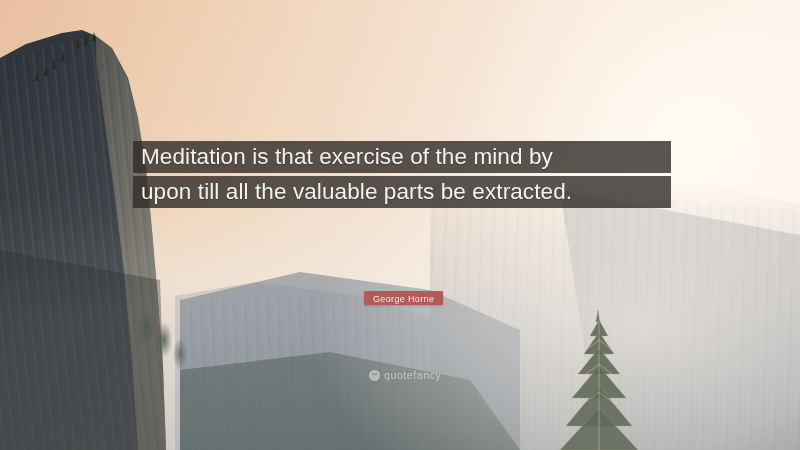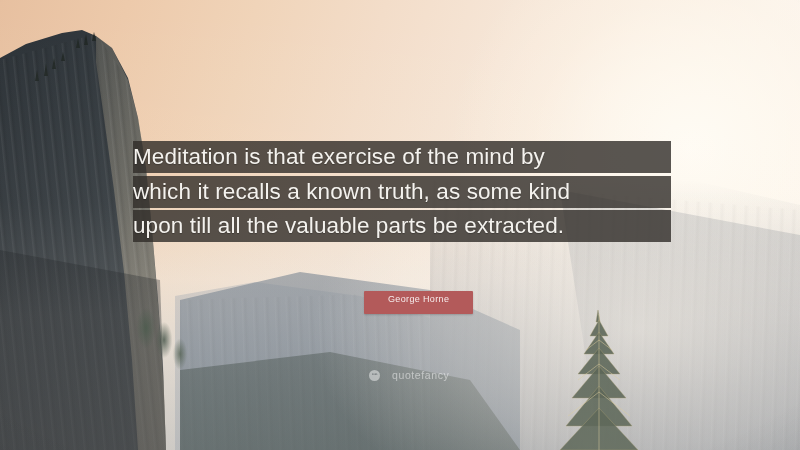--- a/index.html
+++ b/index.html
@@ -205,53 +205,53 @@
   }
   .quote-line {
     display: block;
     background: rgba(48,44,40,0.80);
     color: #f4f2ee;
     font-size: 22.5px;
     line-height: 32px;
     height: 32px;
     font-weight: 400;
     letter-spacing: .1px;
-    padding: 0 0;
+    padding: 0 8px;
     box-sizing: border-box;
     white-space: nowrap;
     margin-bottom: 2.5px;
     text-shadow: 0 1px 1px rgba(0,0,0,.25);
   }
   .quote-line:last-child { margin-bottom: 12px; }
 
   
   .author-badge {
     position: absolute;
     left: 364px;
     top: 291px;
-    height: 23px;
+    height: 14px;
     line-height: 17px;
-    padding: 0 24px;
+    padding: 0 9px;
     background: #b35a5a;
     color: #f6ecec;
     font-size: 9px;
     letter-spacing: .35px;
     border-radius: 1px;
     white-space: nowrap;
     box-shadow: 0 1px 2px rgba(0,0,0,.18);
   }
 
   
   .watermark {
     position: absolute;
     left: 369px;
     top: 369px;
     display: flex;
     align-items: center;
-    gap: 12px;
+    gap: 4px;
     opacity: .55;
   }
   .wm-logo {
     width: 11px; height: 11px;
     border-radius: 50%;
     background: rgba(255,255,255,.82);
     color: #7d8186;
     font-size: 6.5px;
     line-height: 11px;
     text-align: center;
@@ -320,21 +320,20 @@
           <path d="M59 92 L28 116"></path>
       </g>
     </svg>
   </div>
 
   <div class="layer haze"></div>
   <div class="layer vignette"></div>
 
   <div class="quote-block">
     <span class="quote-line">Meditation is that exercise of the mind by</span>
-    <span class="quote-line">which it recalls a known truth, as some kind</span>
     <span class="quote-line">upon till all the valuable parts be extracted.</span>
   </div>
 
   <div class="author-badge">George Horne</div>
 
   <div class="watermark">
     <span class="wm-logo">““</span>
     <span class="wm-text">quotefancy</span>
   </div>
 

